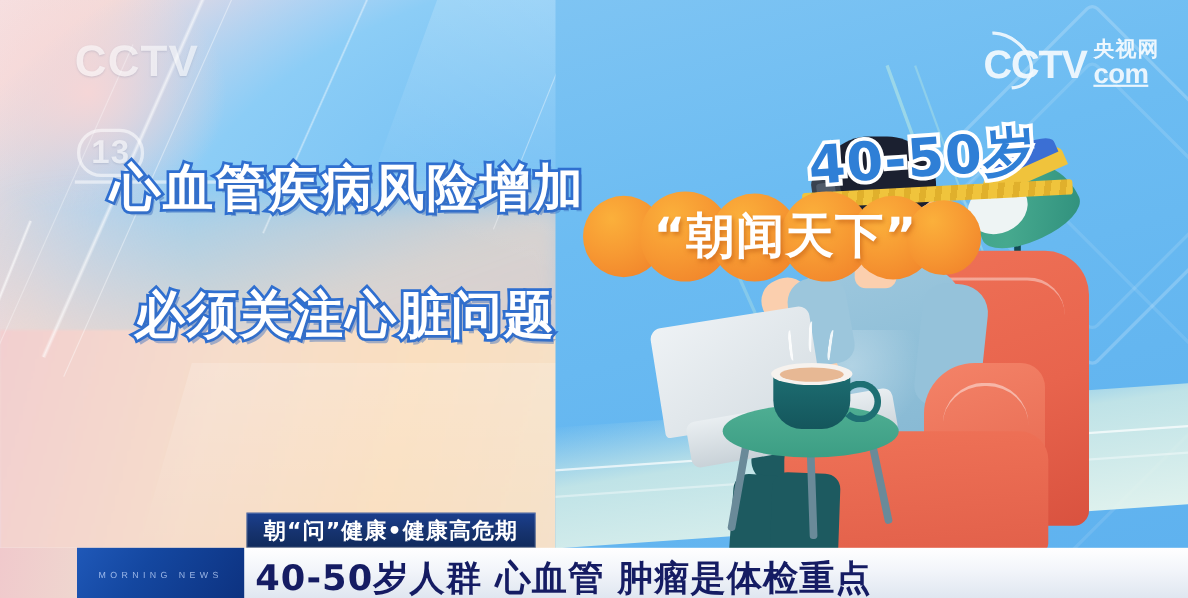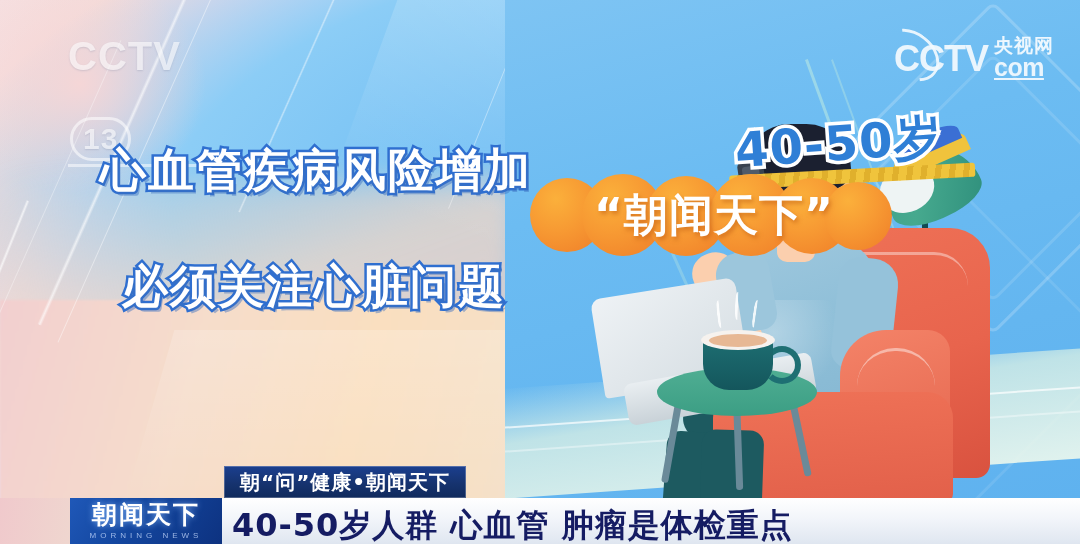--- a/index.html
+++ b/index.html
@@ -342,26 +342,25 @@
     <div class="blob b1"></div>
     <div class="blob b2"></div>
     <div class="blob b3"></div>
     <div class="blob b4"></div>
     <div class="blob b5"></div>
     <div class="blob b6"></div>
     <div class="hb-txt">“朝闻天下”</div>
   </div>
 
   <div class="sub-banner">
-    <span>朝“问”健康•朝闻天下</span>
+    <span>朝“问”健康•健康高危期</span>
   </div>
 
   <div class="main-bar"></div>
   <div class="main-bar-left"></div>
   <div class="prog-logo">
-    <div class="cn">朝闻天下</div>
     <div class="en">MORNING NEWS</div>
   </div>
   <div class="headline">
     <span>40-50岁人群 心血管 肿瘤是体检重点</span>
   </div>
 
 </div>
 
 </body></html>

